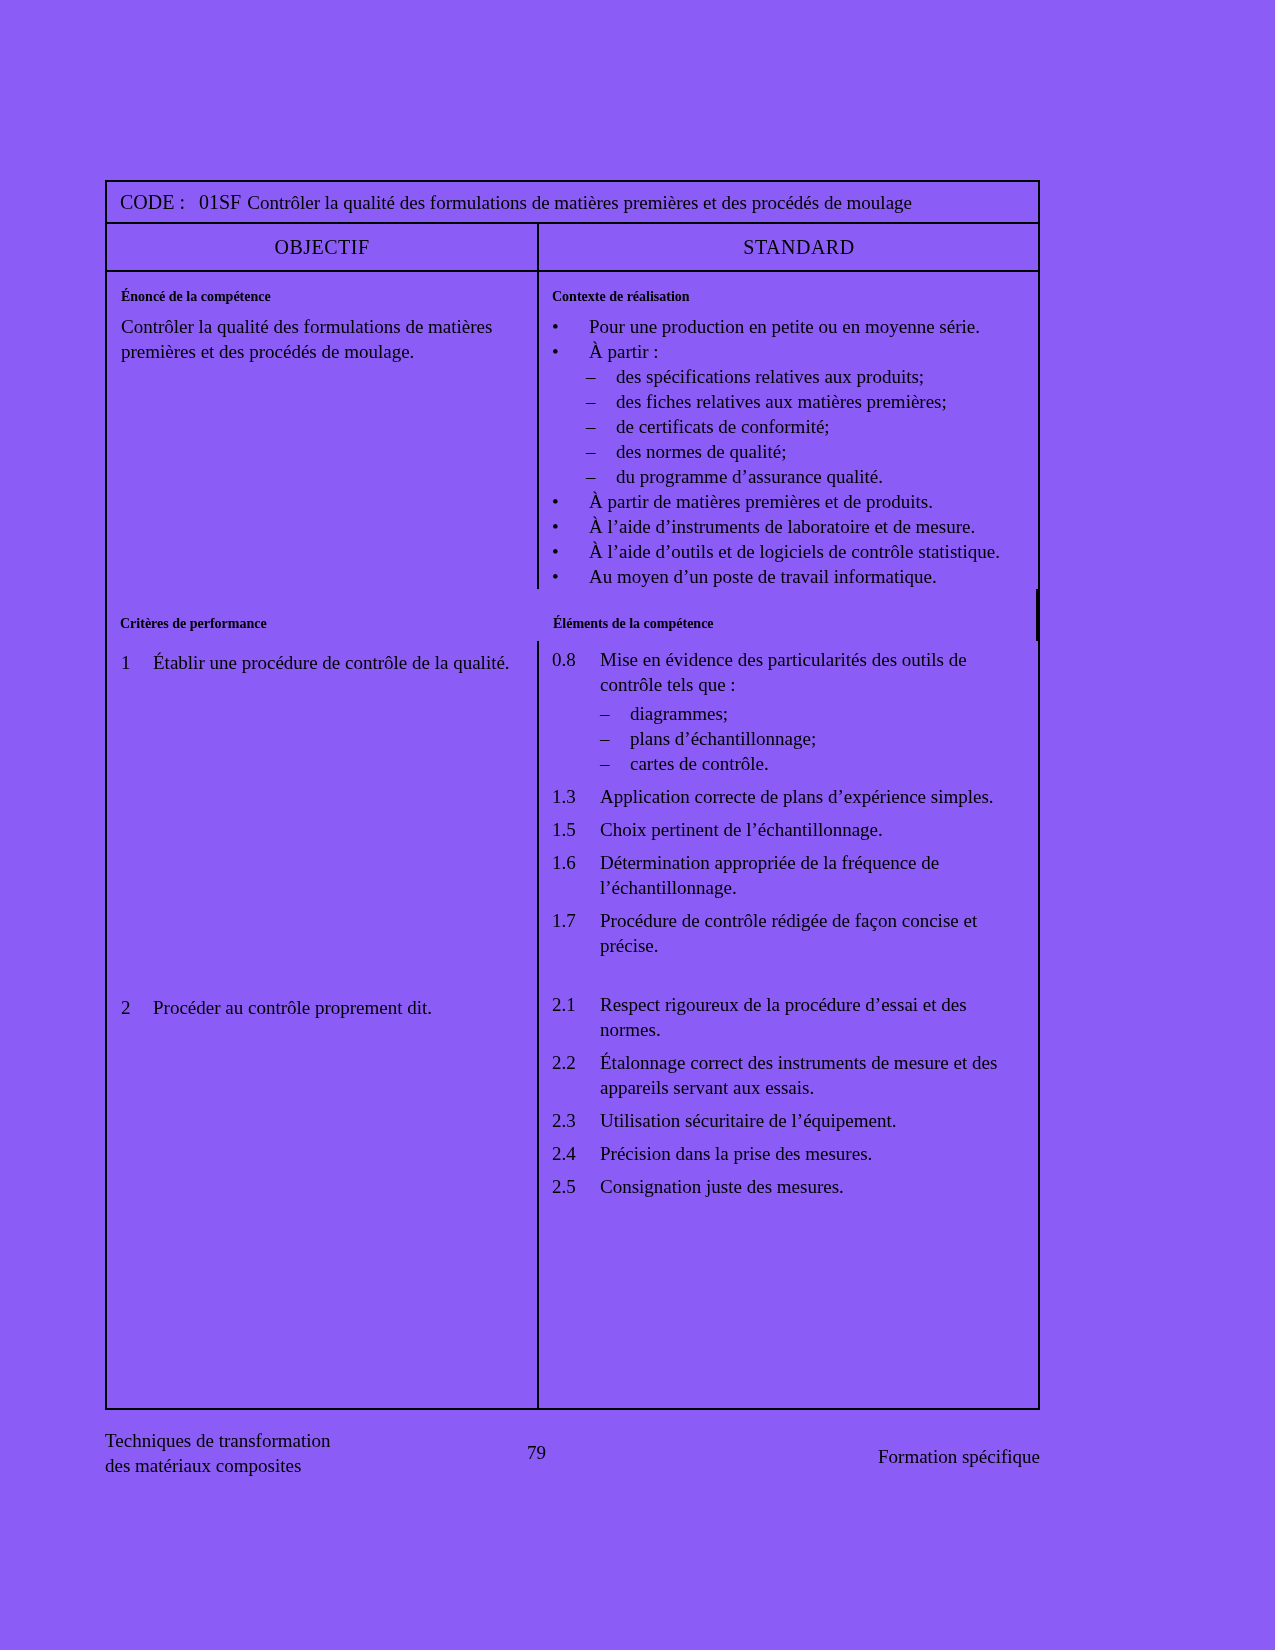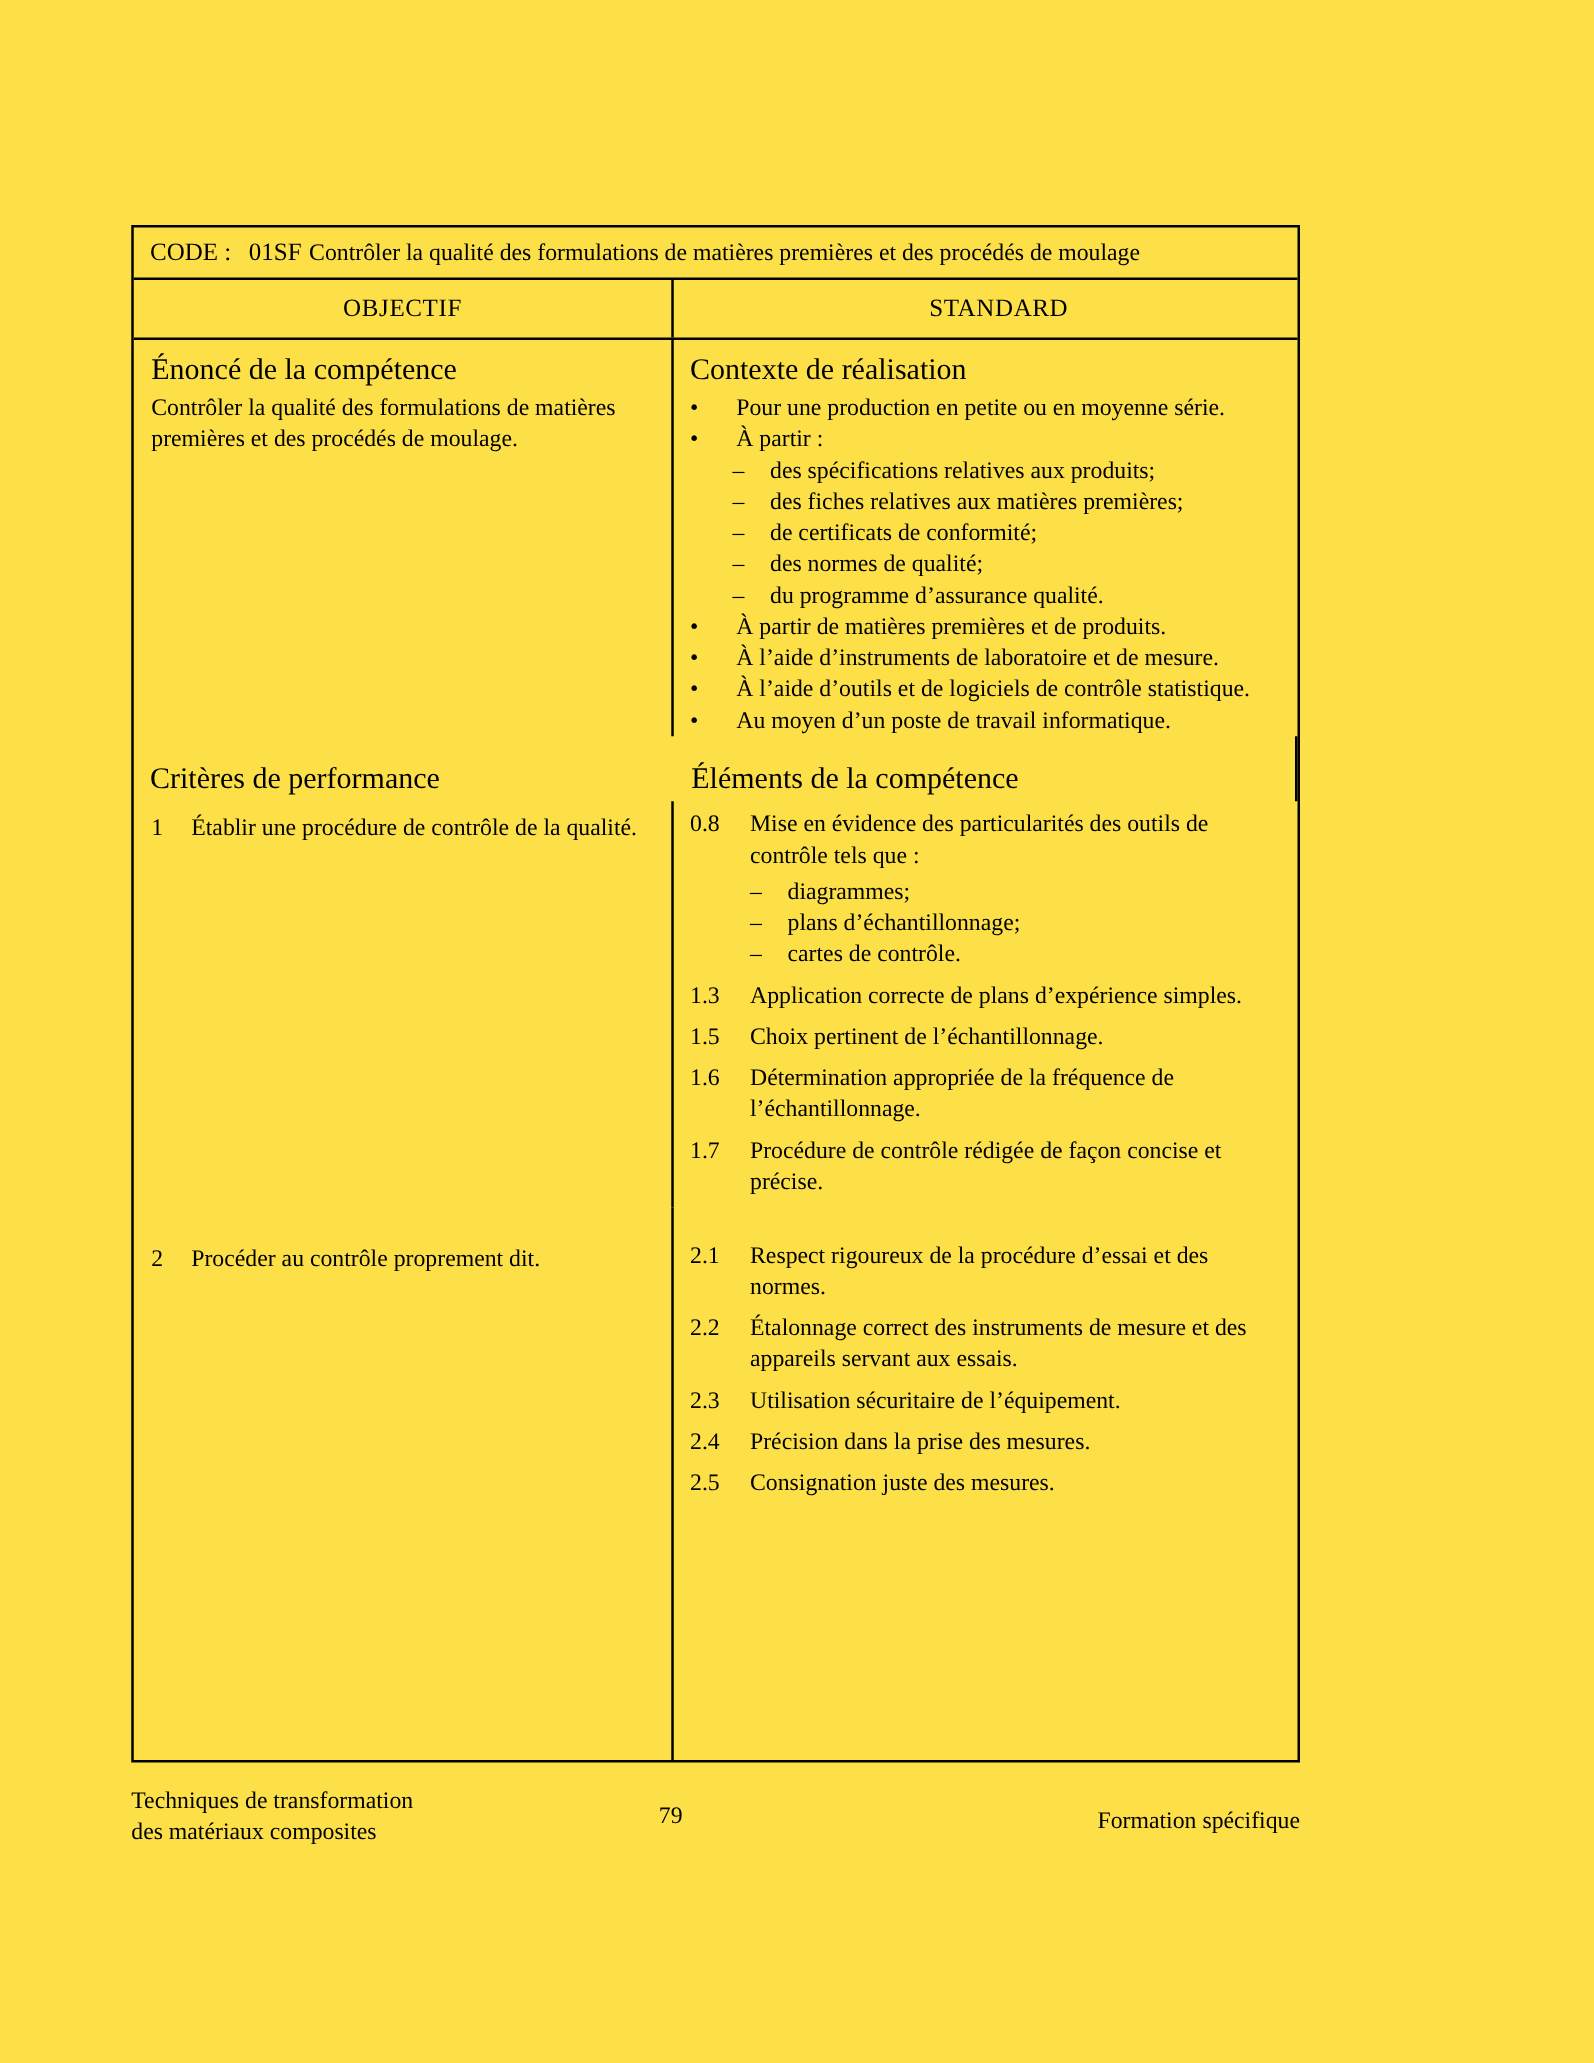--- a/index.html
+++ b/index.html
@@ -1,20 +1,20 @@
 <!DOCTYPE html>
 <html><head>
 <meta charset="utf-8">
 <style>
   * { margin:0; padding:0; box-sizing:border-box; }
   html,body { background:#e8e8e8; }
   .page {
     position:relative;
     width:1275px; height:1650px;
-    background:#fde047;
+    background:#8b5cf6;
     font-family:"Liberation Serif", serif;
     color:#000;
     font-size:19px;
     line-height:25px;
     margin:0 auto;
     overflow:hidden;
   }
   .doc-table {
     position:absolute;
     left:105px; top:180px;
@@ -50,21 +50,21 @@
     grid-template-columns:432px 1fr;
     grid-template-rows:auto auto auto 1fr;
   }
   .cell { padding:0 12px 0 14px; }
   .cell.lcol { border-right:2px solid #000; padding-right:22px; }
   .cell.rcol { padding-left:13px; }
   .cell.r1 { padding-top:12px; }
   .cell.r2 { padding-top:22px; }
   .cell.r3 { padding-top:6px; }
   .cell.r4 { padding-top:26px; }
-  .heading { font-weight:normal; font-size:24px; margin-bottom:5px; }
+  .heading { font-weight:bold; font-size:14px; margin-bottom:5px; }
   .plain-par { margin-top:3px; }
   
   .li { display:grid; grid-template-columns:37px 1fr; }
   .li.b2 { margin-left:34px; grid-template-columns:30px 1fr; }
   .mk { }
   
   .elem { display:grid; grid-template-columns:32px 1fr; margin-top:3px; }
   
   .crit { display:grid; grid-template-columns:48px 1fr; margin-bottom:8px; }
   .crit-subs { margin-left:48px; margin-top:-4px; margin-bottom:8px; }

